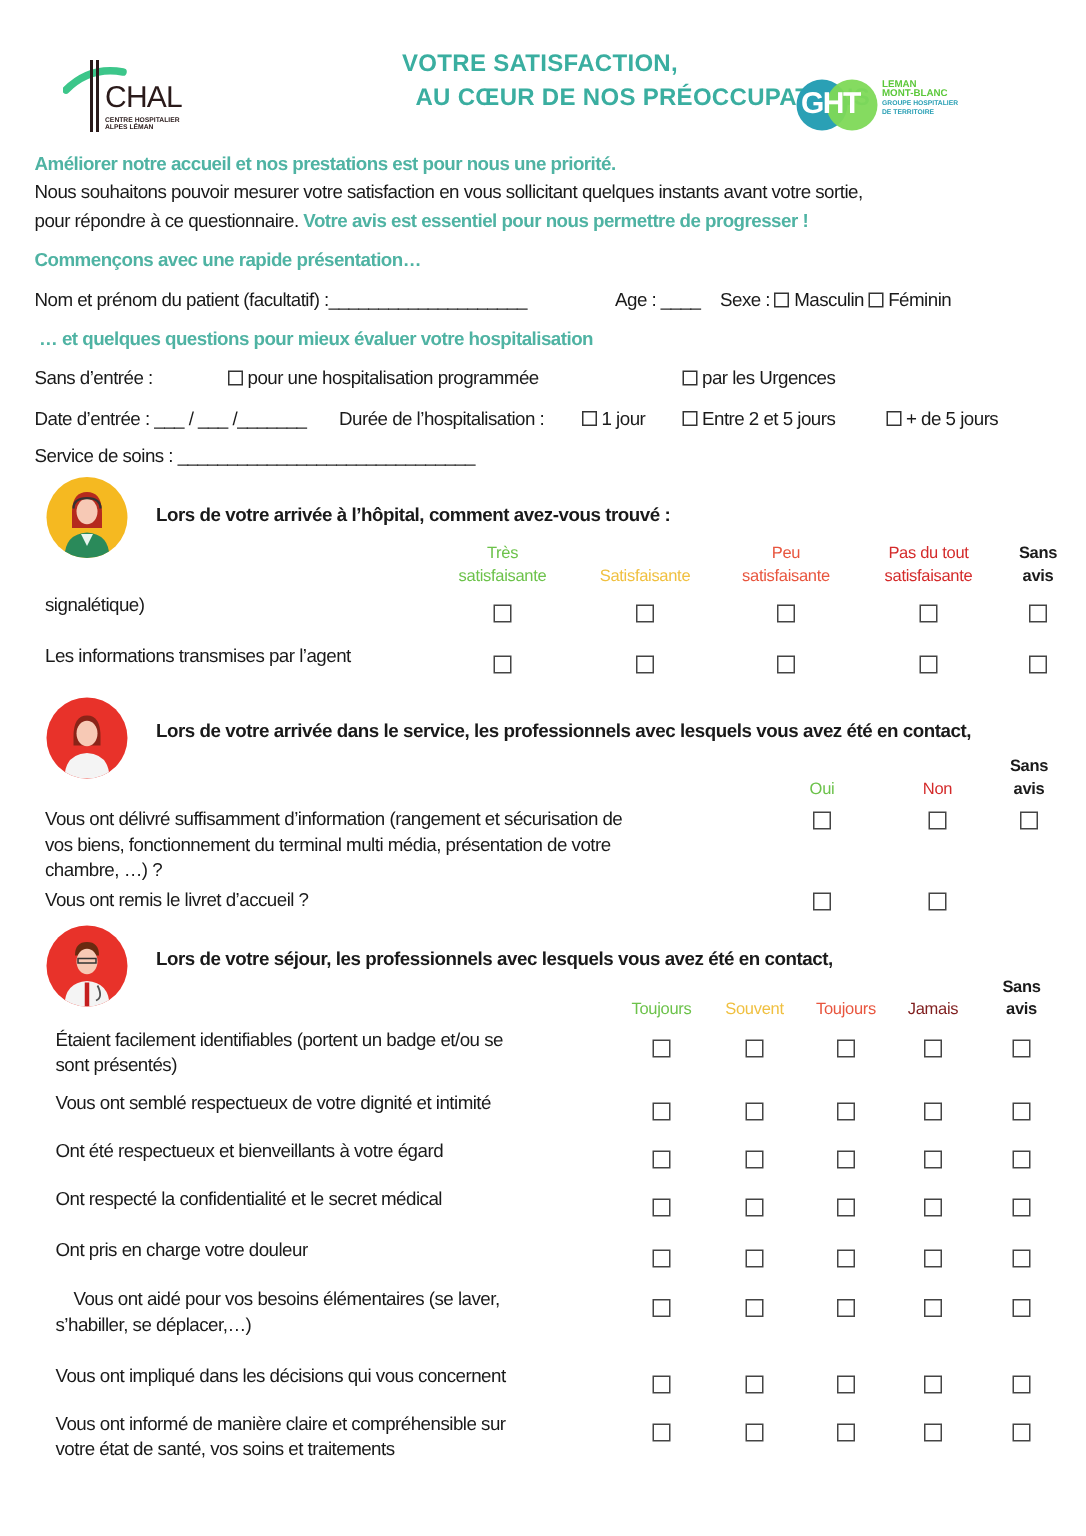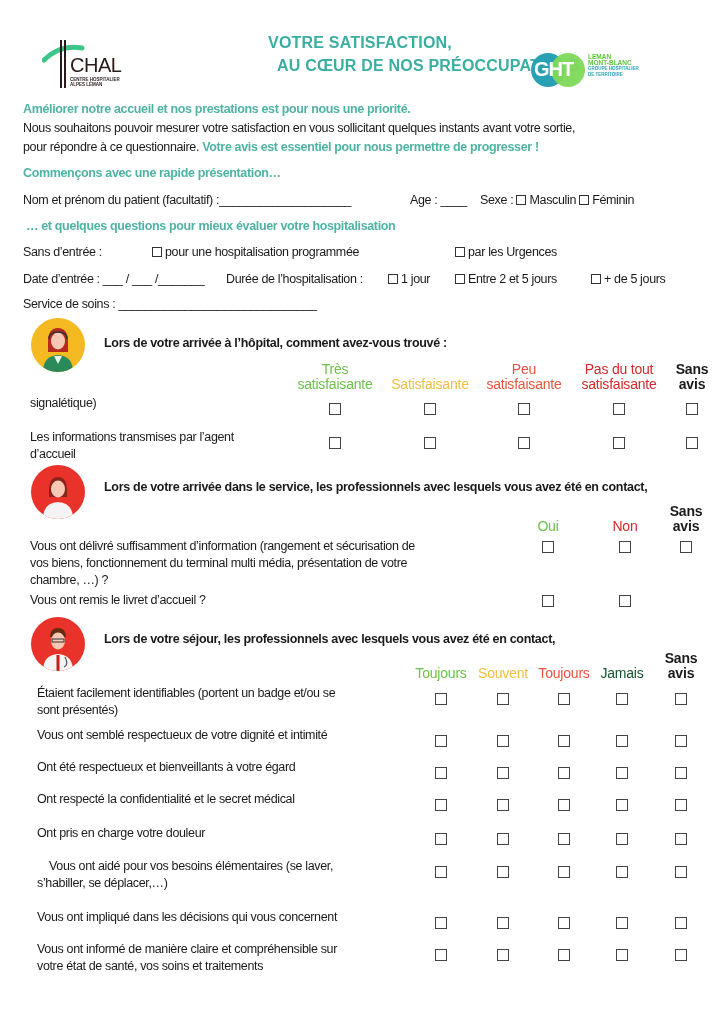--- a/index.html
+++ b/index.html
@@ -13,21 +13,21 @@
   
   .title { position: absolute; left: 140px; width: 440px; text-align: center; color: #3aaea0; font-weight: bold; font-size: 16px; letter-spacing: 0.2px; }
   .chal-logo { position: absolute; left: 42px; top: 38px; width: 80px; height: 54px; }
   .ght-logo { position: absolute; left: 530px; top: 50px; width: 120px; height: 40px; }
 
   .cb { display: inline-block; width: 10px; height: 10px; border: 1px solid #333; vertical-align: -1px; margin-right: 3px; background: #fff; }
   .box { position: absolute; width: 12px; height: 12px; border: 1.2px solid #444; background: #fff; }
 
   .avatar { position: absolute; width: 54px; height: 54px; border-radius: 50%; overflow: hidden; }
   .sect-title { position: absolute; font-weight: bold; font-size: 12.5px; letter-spacing: -0.3px; white-space: nowrap; }
-  .colhead { position: absolute; text-align: center; font-size: 14px; line-height: 15px; letter-spacing: -0.2px; }
+  .colhead { position: absolute; text-align: center; font-size: 11px; line-height: 15px; letter-spacing: -0.2px; }
   .q { position: absolute; font-size: 12.5px; line-height: 17px; letter-spacing: -0.35px; }
 </style>
 </head>
 <body>
 
 <div class="chal-logo">
   <svg width="80" height="54" viewBox="0 0 80 54">
     <path d="M2 22 Q18 6 40 10" stroke="#3cc68a" stroke-width="5" fill="none" stroke-linecap="round"></path>
     <rect x="18" y="2" width="2" height="48" fill="#2a1a1a"></rect>
     <rect x="22" y="2" width="2" height="48" fill="#2a1a1a"></rect>
@@ -119,21 +119,20 @@
     <div class="q" style="left: 30px; top: 395px; width: 320px;">
       <div style="white-space: nowrap;">signalétique)</div>
     </div>
     <div class="box" style="left: 329px; top: 403px;"></div>
     <div class="box" style="left: 424px; top: 403px;"></div>
     <div class="box" style="left: 518px; top: 403px;"></div>
     <div class="box" style="left: 613px; top: 403px;"></div>
     <div class="box" style="left: 686px; top: 403px;"></div>
     <div class="q" style="left: 30px; top: 429px; width: 320px;">
       <div style="white-space: nowrap;">Les informations transmises par l’agent</div>
-      <div style="white-space: nowrap;">d’accueil</div>
     </div>
     <div class="box" style="left: 329px; top: 437px;"></div>
     <div class="box" style="left: 424px; top: 437px;"></div>
     <div class="box" style="left: 518px; top: 437px;"></div>
     <div class="box" style="left: 613px; top: 437px;"></div>
     <div class="box" style="left: 686px; top: 437px;"></div>
   </div>
 
 <div class="avatar" style="left:31px;top:465px;background:#e8322a;">
   <svg width="54" height="54" viewBox="0 0 54 54">
@@ -190,21 +189,21 @@
       <div>Toujours</div>
     </div>
     <div class="colhead" style="left: 473px; width: 60px; top: 651px; color: rgb(240, 192, 64);">
       <div style="min-height: 15px;"></div>
       <div>Souvent</div>
     </div>
     <div class="colhead" style="left: 534px; width: 60px; top: 651px; color: rgb(232, 85, 62);">
       <div style="min-height: 15px;"></div>
       <div>Toujours</div>
     </div>
-    <div class="colhead" style="left: 592px; width: 60px; top: 651px; color: #14532d;">
+    <div class="colhead" style="left: 592px; width: 60px; top: 651px; color: #7f1d1d;">
       <div style="min-height: 15px;"></div>
       <div>Jamais</div>
     </div>
     <div class="colhead" style="left: 661px; width: 40px; top: 651px; color: rgb(26, 26, 26); font-weight: bold;">
       <div style="min-height: 15px;">Sans</div>
       <div>avis</div>
     </div>
   </div>
 <div id="s3-rows">
     <div class="q" style="left: 37px; top: 685px; width: 430px;">

